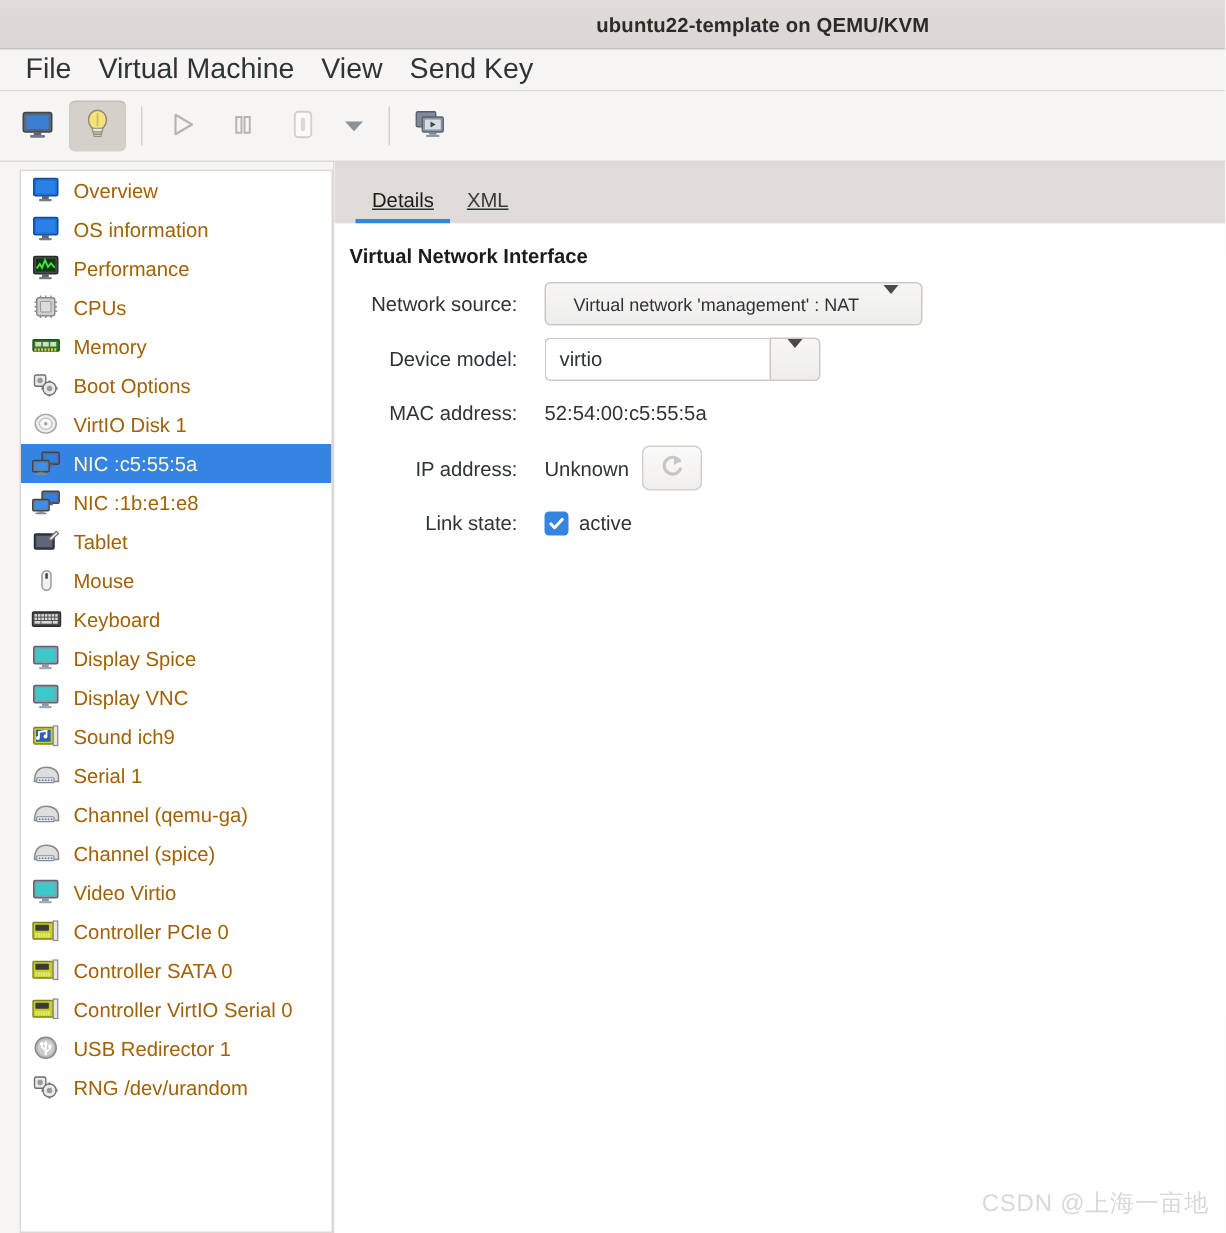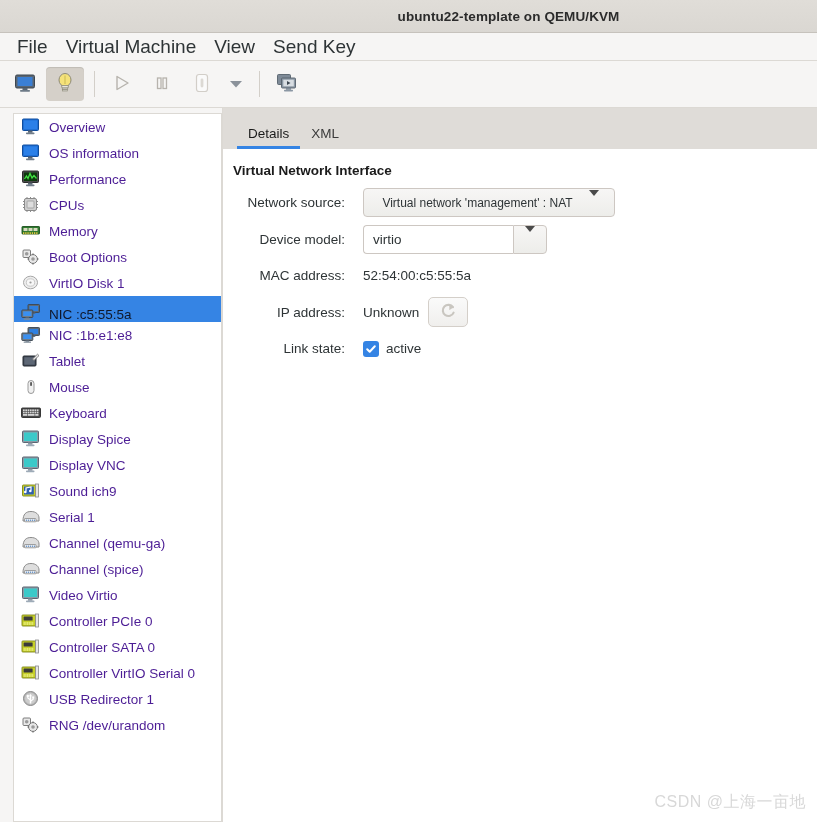--- a/index.html
+++ b/index.html
@@ -111,28 +111,27 @@
     border-right: 1px solid #dcd9d4;
     overflow: hidden;
     box-sizing: border-box;
   }
   .hw-row {
     height: 26px;
     display: flex;
     align-items: center;
     padding-left: 6px;
     cursor: default;
-    color: #4c1d95;
+    color: #a16207;
     font-size: 13.5px;
     white-space: nowrap;
   }
   .hw-row.selected {
     background: #3584e4;
-    color: #0f172a;
-    align-items: flex-end;
+    color: #fef9c3;
   }
   .hw-icon {
     width: 22px;
     height: 20px;
     margin-right: 7px;
     flex: 0 0 22px;
     display: flex;
     align-items: center;
     justify-content: center;
   }
@@ -154,20 +153,21 @@
     position: relative;
   }
   .tabbar {
     height: 41px;
     background: #dfdcd8;
     display: flex;
     align-items: flex-end;
     padding-left: 14px;
     box-sizing: border-box;
     flex: 0 0 41px;
+    text-decoration: underline;
   }
   .tab {
     padding: 0 11px 9px 11px;
     font-size: 13.5px;
     color: #3b3b3b;
     cursor: default;
     position: relative;
     line-height: 1;
   }
   .tab.active { color: #1b1b1b; }

